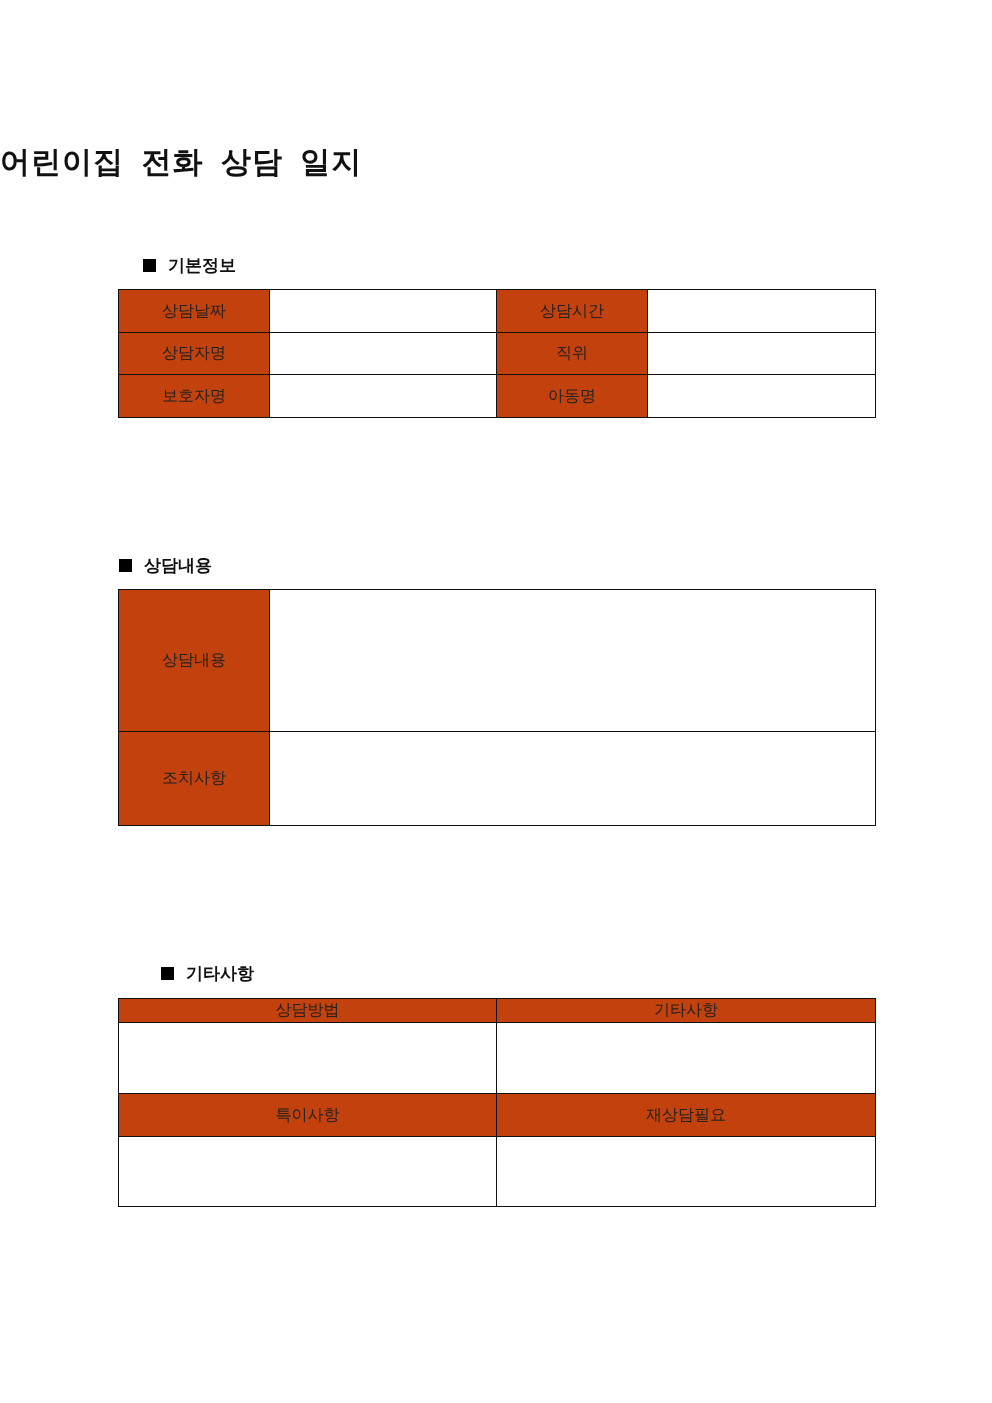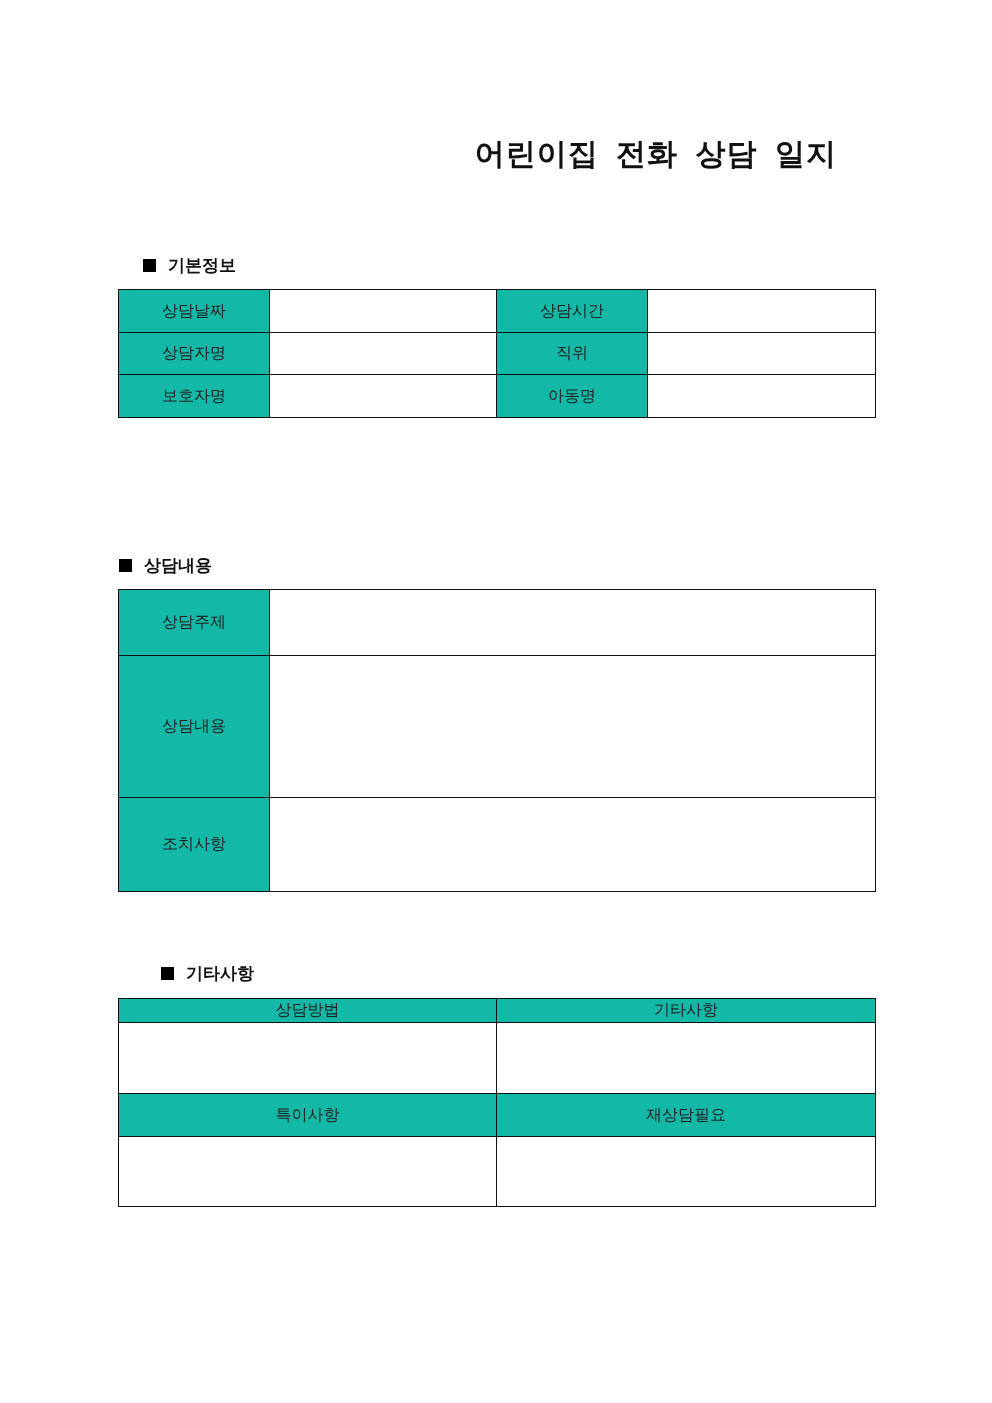--- a/index.html
+++ b/index.html
@@ -1,22 +1,22 @@
 <!DOCTYPE html>
 <html><head>
 <meta charset="utf-8">
 <style>
   html, body { margin: 0; padding: 0; background: #ffffff; }
   body { width: 992px; height: 1403px; position: relative; font-family: "DejaVu Sans", "Liberation Sans", sans-serif; color: #111; }
-  .title { position: absolute; top: 134px; left: 0; width: 837px; text-align: right; font-size: 30px; font-weight: bold; letter-spacing: 1px; word-spacing: 6px; }
+  .title { position: absolute; top: 142px; left: 0; width: 837px; text-align: left; font-size: 30px; font-weight: bold; letter-spacing: 1px; word-spacing: 6px; }
   .section-head { position: absolute; left: 119px; font-size: 17px; font-weight: bold; display: flex; align-items: center; }
   .section-head .sq { display: inline-block; width: 13px; height: 13px; background: #000; margin-right: 12px; }
   table { position: absolute; left: 118px; width: 757px; border-collapse: collapse; table-layout: fixed; }
   td { border: 1.5px solid #111; padding: 0; font-size: 16px; text-align: center; vertical-align: middle; }
-  td.lbl { background: #14b8a6; color: #222; }
+  td.lbl { background: #c2410c; color: #222; }
   td.val { background: #ffffff; }
 </style>
 </head>
 <body>
 
 <div class="title">어린이집 전화 상담 일지</div>
 
 <div class="section-head" style="top:254px;padding-left:24px;">
   <span class="sq"></span>
   <span>기본정보</span>
@@ -53,24 +53,20 @@
 <div class="section-head" style="top:554px;">
   <span class="sq"></span>
   <span>상담내용</span>
 </div>
 <table style="top:589px;">
   <colgroup>
       <col style="width:151px">
       <col style="width:606px">
     </colgroup>
   <tbody>
-      <tr style="height:66px">
-    <td class="lbl">상담주제</td>
-    <td class="val"></td>
-  </tr>
   <tr style="height:142px">
     <td class="lbl">상담내용</td>
     <td class="val"></td>
   </tr>
   <tr style="height:94px">
     <td class="lbl">조치사항</td>
     <td class="val"></td>
   </tr>
 </tbody>
   </table>

